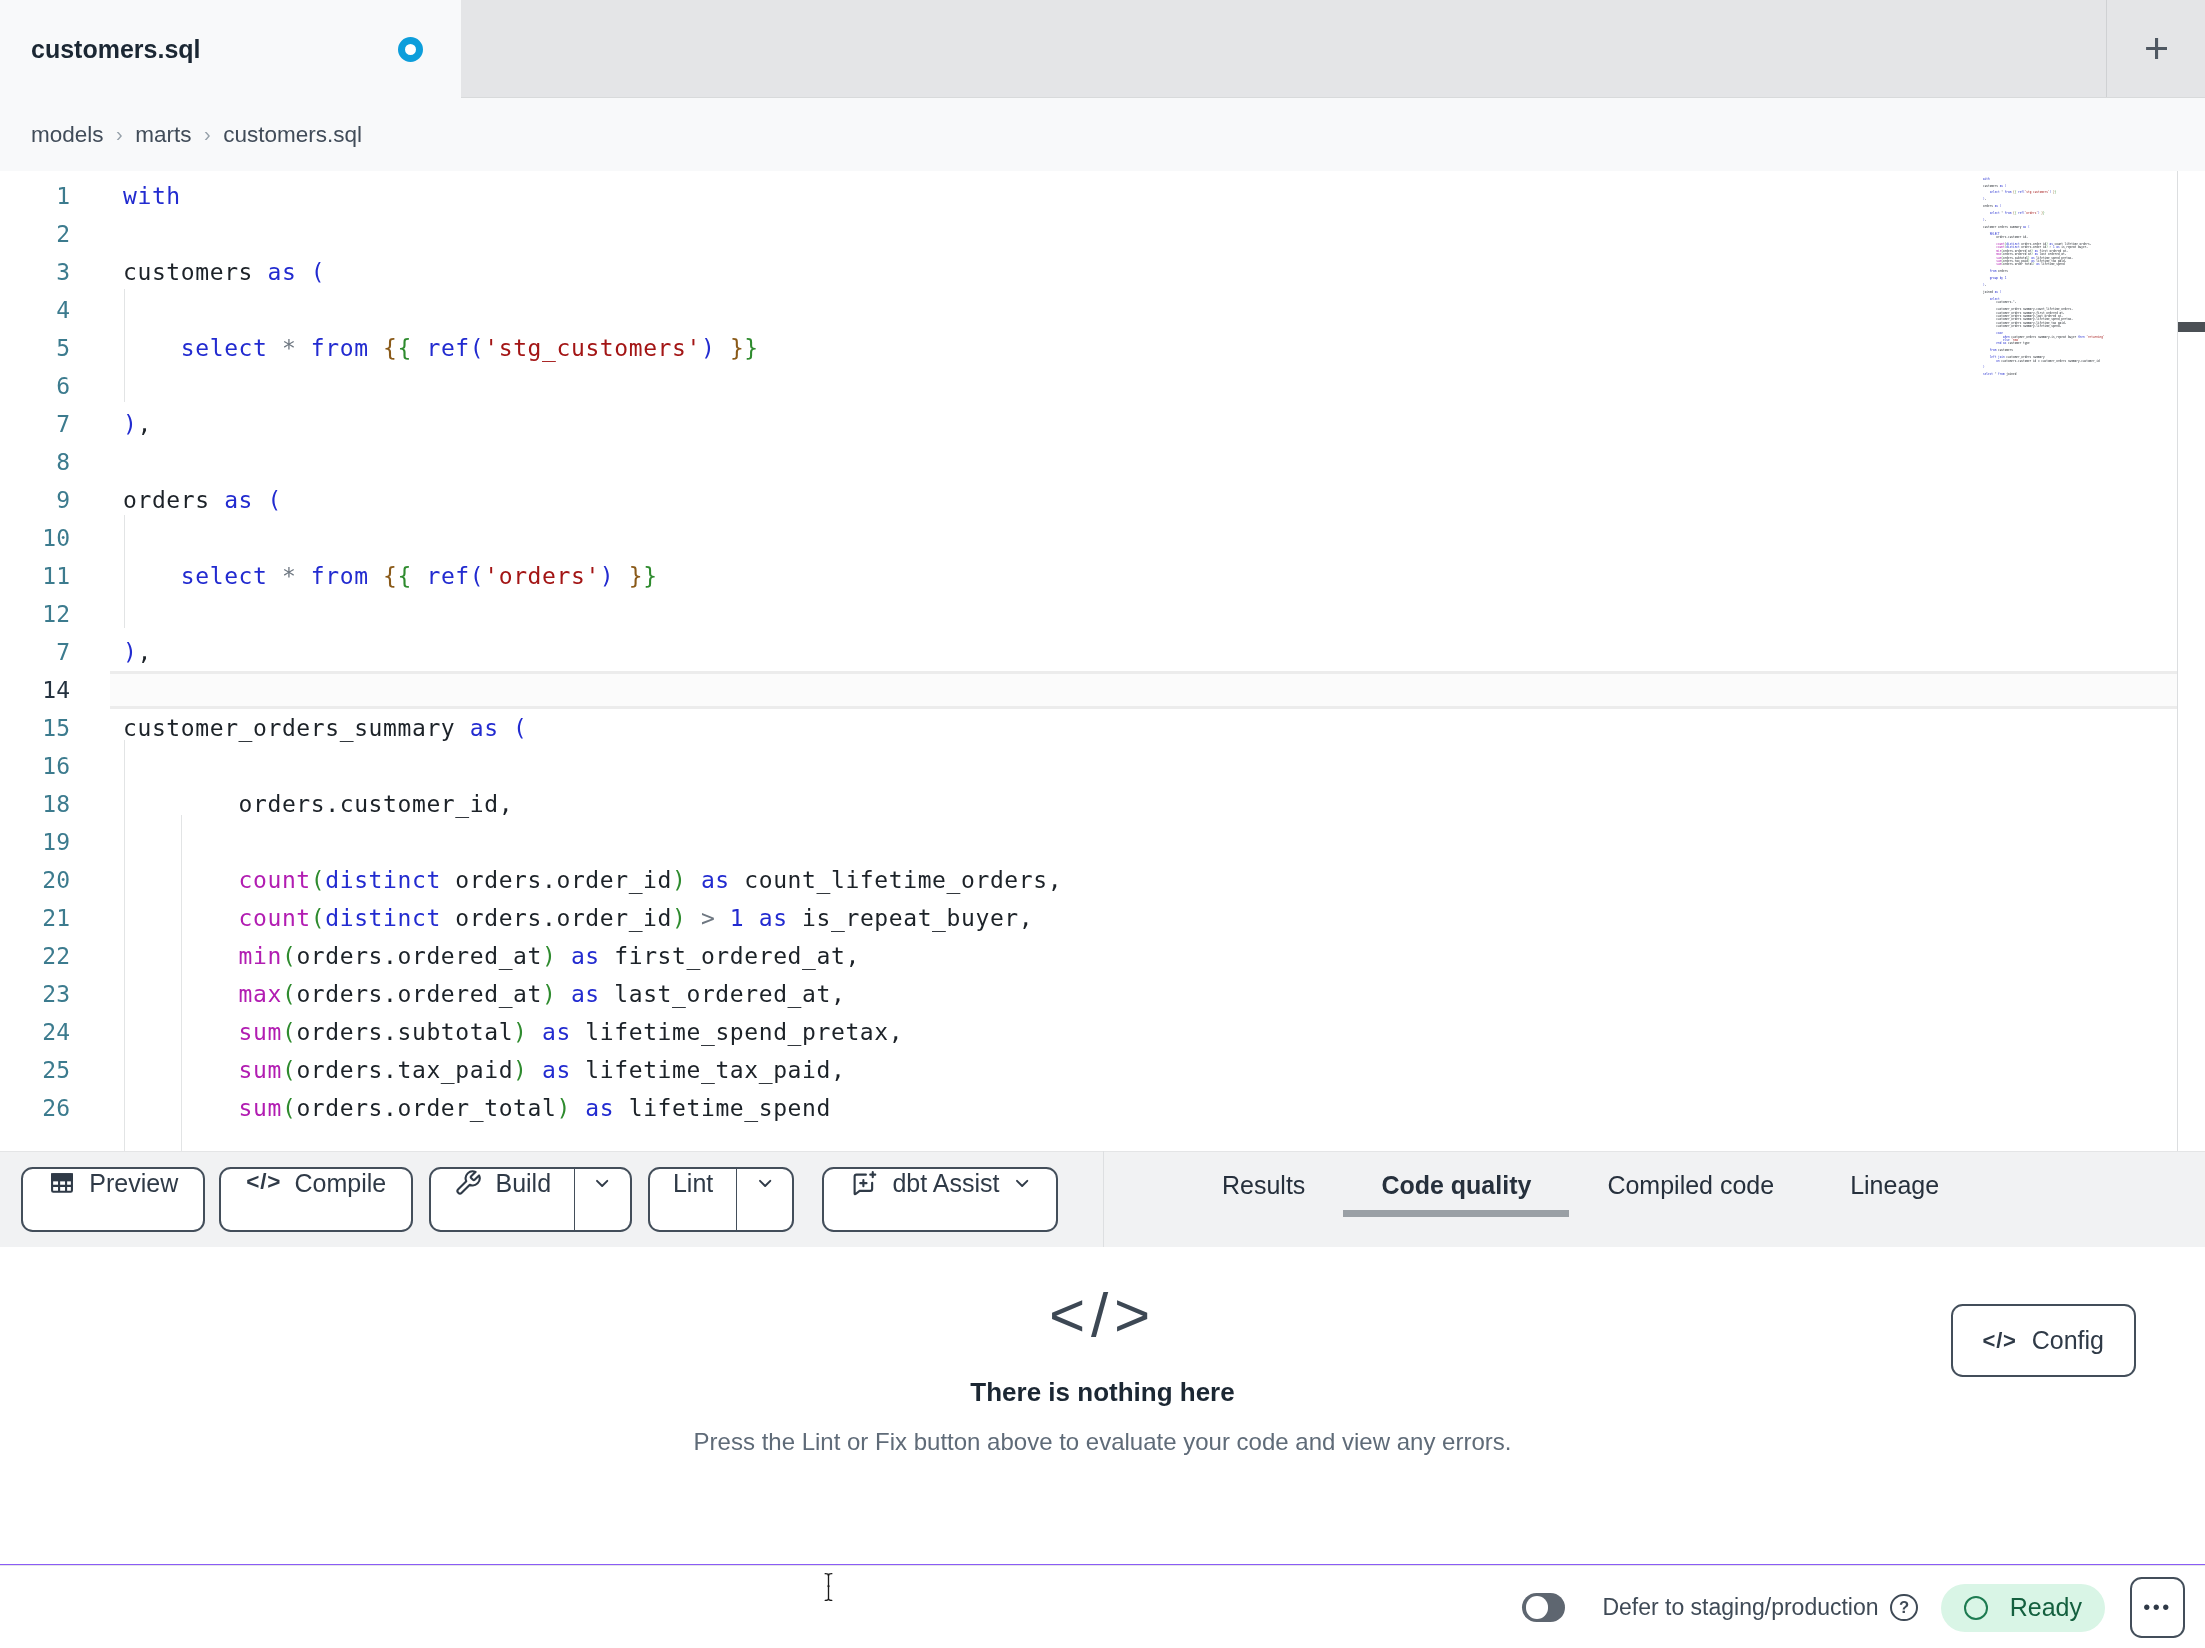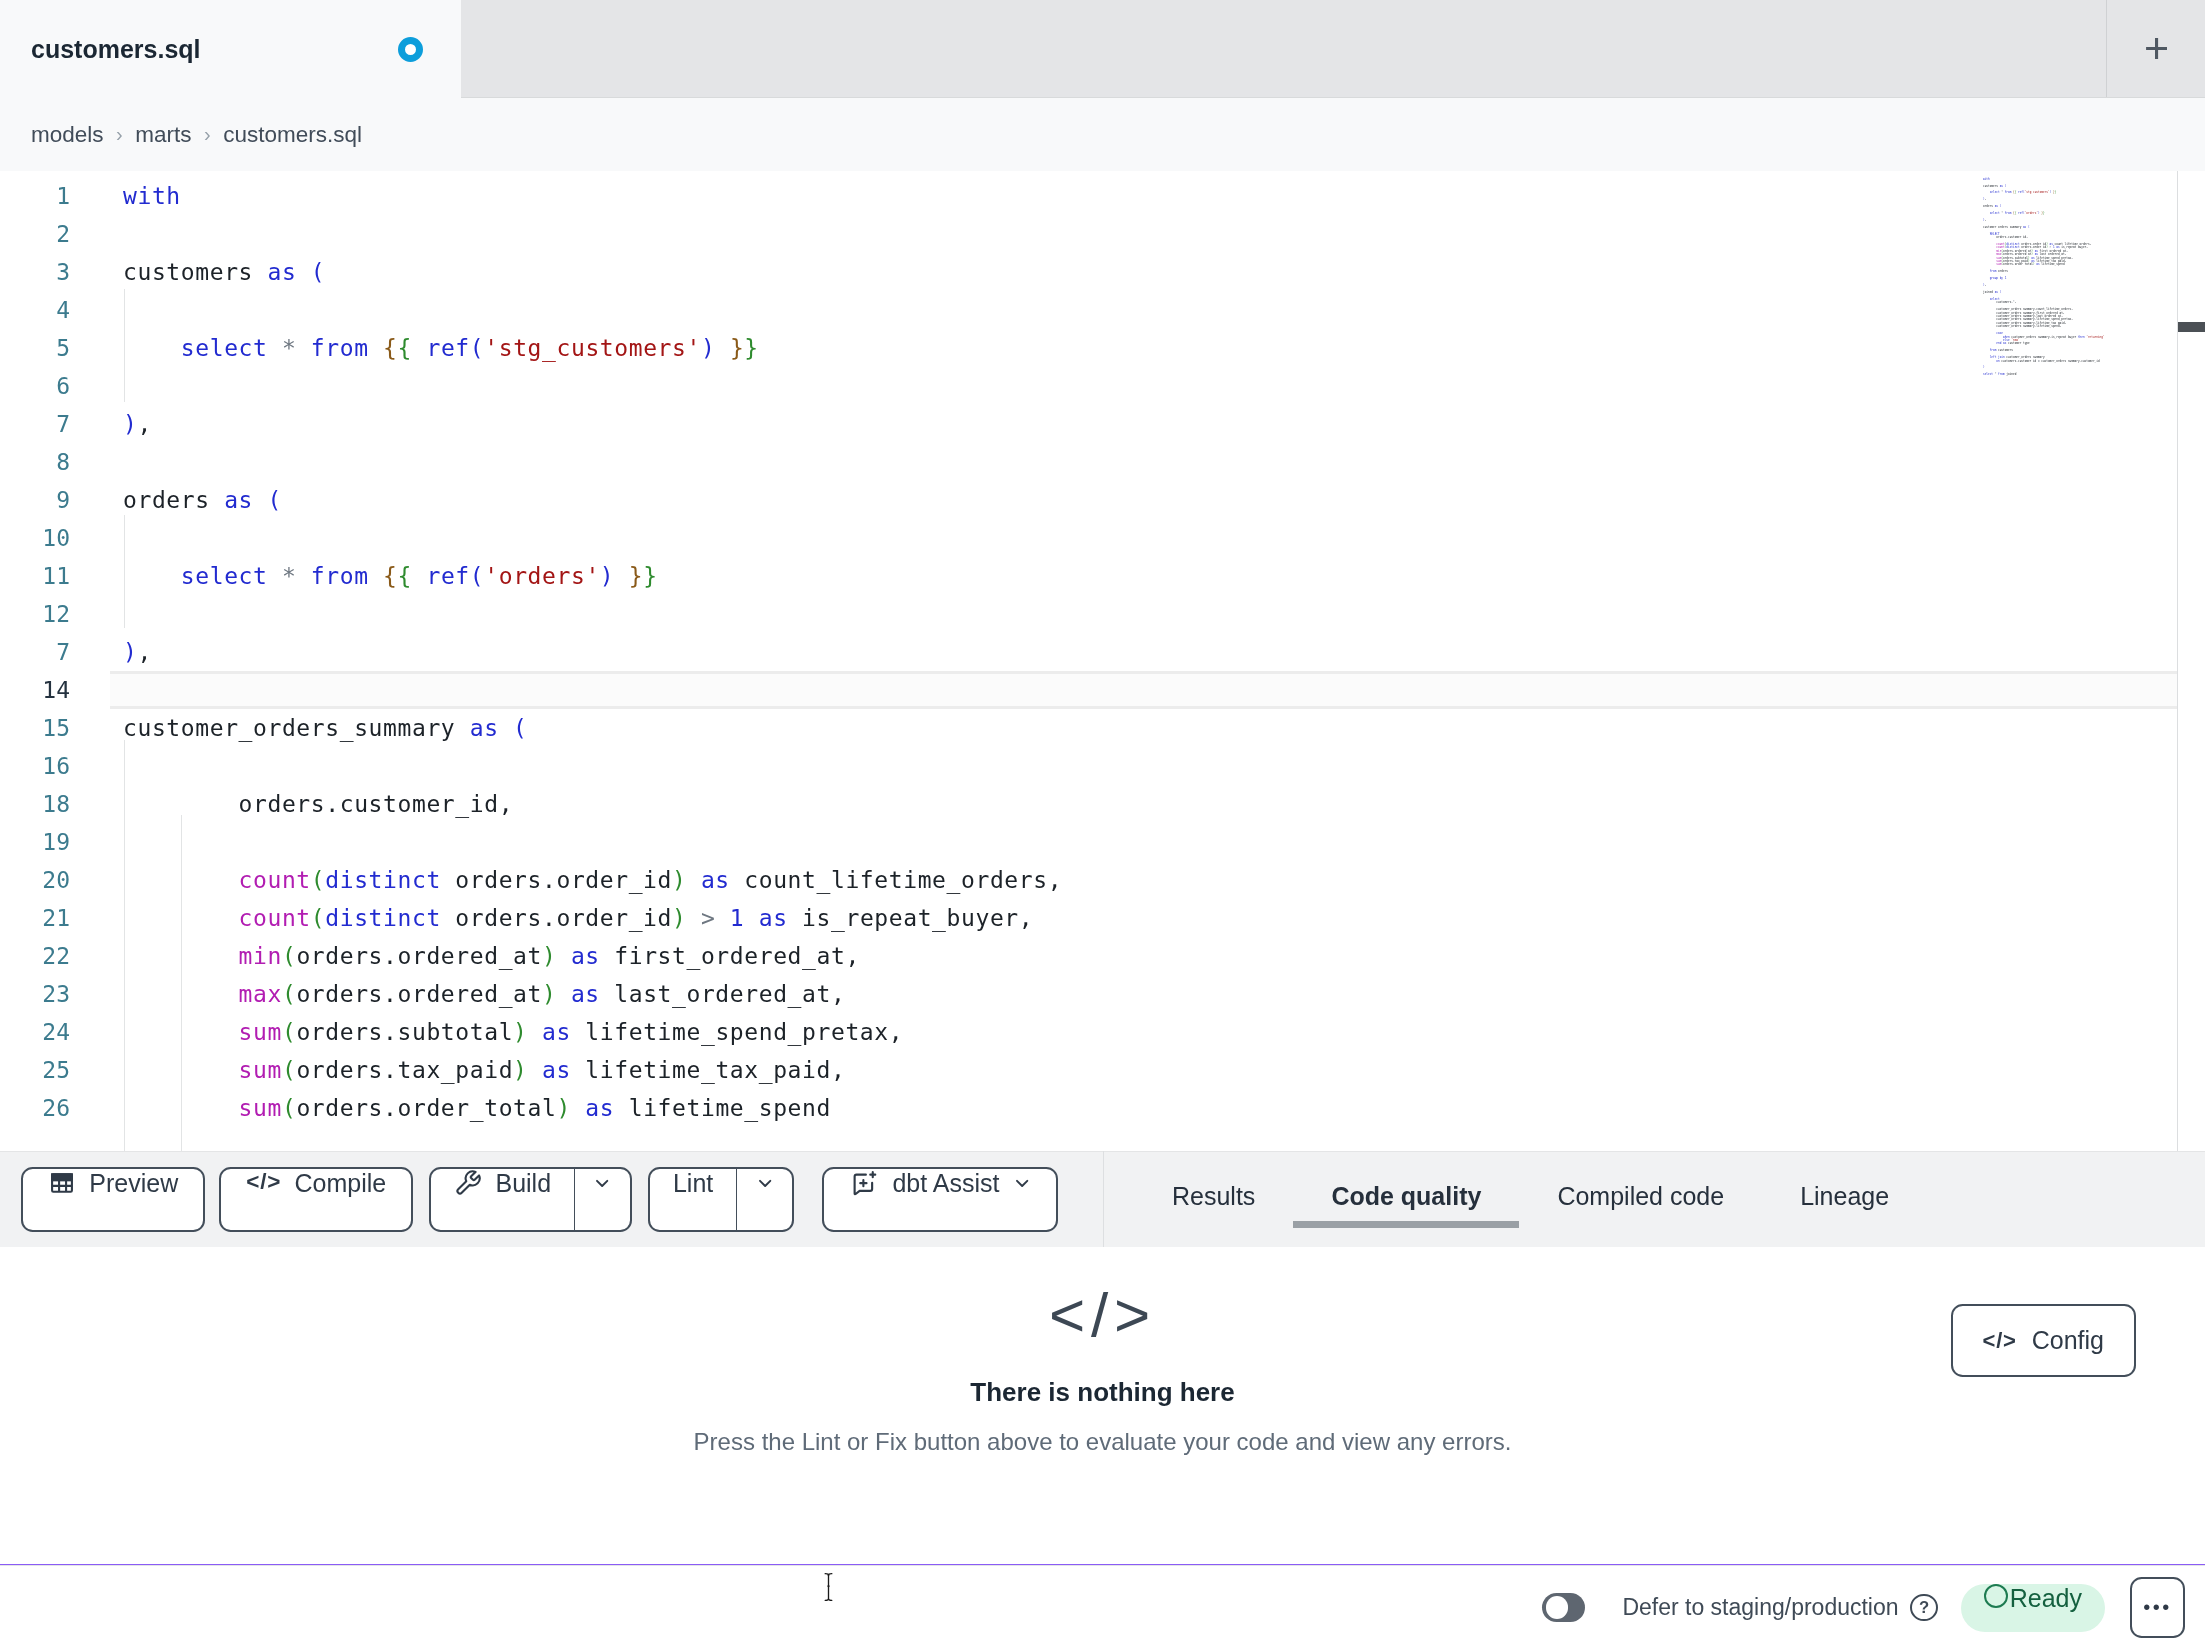--- a/index.html
+++ b/index.html
@@ -60,21 +60,21 @@
            border-top:0.8px solid #e4e5e6;box-sizing:border-box;display:flex;align-items:center;padding-left:21px;}
   .tbtn{height:65px;background:#fff;border:2.1px solid #434e5a;border-radius:11.7px;color:#2f3a47;
         display:flex;align-items:stretch;font-size:25px;font-weight:500;font-family:inherit;
         padding:0;box-sizing:border-box;cursor:pointer;}
   .seg{display:flex;align-items:flex-start;gap:13.3px;padding:0 23px;}
   .seg.dropdown{padding:0 18.3px;border-left:1.7px solid #434e5a;}
   .tbtn.single .seg{padding:0 25px;}
   .m17{margin-right:14px;} .m19{margin-right:16px;} .m34{margin-right:28px;}
   .code-glyph{font-weight:700;font-size:22.5px;letter-spacing:0.8px;}
   .toolbar-sep{position:absolute;left:1103px;top:1151px;width:0.8px;height:96px;background:#dddfe1;}
-  .rtabs{position:absolute;left:1134px;top:1151px;height:69px;display:flex;margin-top:11px;}
+  .rtabs{position:absolute;left:1184px;top:1151px;height:69px;display:flex;}
   .rtab{position:relative;display:flex;align-items:center;padding:0 38px;font-size:25px;color:#26303c;cursor:pointer;}
   .rtab.active{font-weight:600;}
   .rtab.active::after{content:"";position:absolute;left:0;right:0;bottom:3.3px;height:6.7px;background:#9aa0a5;}
 
   
   .panel{position:absolute;top:1247px;left:0;right:0;height:317px;background:#fff;}
   .empty-state{position:absolute;left:0;right:0;top:32px;display:flex;flex-direction:column;align-items:center;}
   .empty-icon{font-size:62px;font-weight:400;letter-spacing:5.8px;color:#3d4854;
               font-family:"Liberation Sans",sans-serif;}
   .empty-title{margin-top:27px;font-size:26px;font-weight:700;color:#1b2733;}
@@ -87,21 +87,21 @@
   
   .statusbar{position:absolute;top:1565px;left:0;right:0;bottom:0;background:#fff;
              border-top:0.8px solid #e3e4e6;box-sizing:border-box;}
   .status-cluster{position:absolute;right:20px;top:0;height:83px;display:flex;align-items:center;}
   .toggle{width:43px;height:29px;border-radius:15px;background:#5e6670;position:relative;cursor:pointer;flex:none;}
   .toggle .knob{position:absolute;left:3.3px;top:3.3px;width:22.5px;height:22.5px;border-radius:50%;background:#fff;}
   .defer-label{margin-left:37px;font-size:23px;color:#3f4a56;}
   .help{margin-left:11.7px;width:27.5px;height:27.5px;border-radius:50%;border:2.1px solid #3f4a56;box-sizing:border-box;
         display:flex;align-items:center;justify-content:center;font-size:16.7px;font-weight:700;color:#3f4a56;cursor:pointer;}
   .ready-badge{margin-left:23px;height:48px;padding:0 23px;border-radius:24px;background:#d9f5e6;
-               display:flex;align-items:flex-start;gap:2px;}
+               display:flex;align-items:center;gap:22px;}
   .ready-ring{width:24px;height:24px;border-radius:50%;border:2.5px solid #1d7b51;box-sizing:border-box;}
   .ready-label{font-size:25px;font-weight:500;color:#14603f;}
   .more-btn{margin-left:25px;width:55px;height:61px;background:#fff;border:2.1px solid #434e5a;border-radius:11.7px;
             display:flex;align-items:center;justify-content:center;font-size:20px;letter-spacing:2.5px;
             color:#2f3a47;cursor:pointer;}
   .ibeam{position:absolute;left:821px;top:5px;}
 </style>
 </head>
 <body>
 

